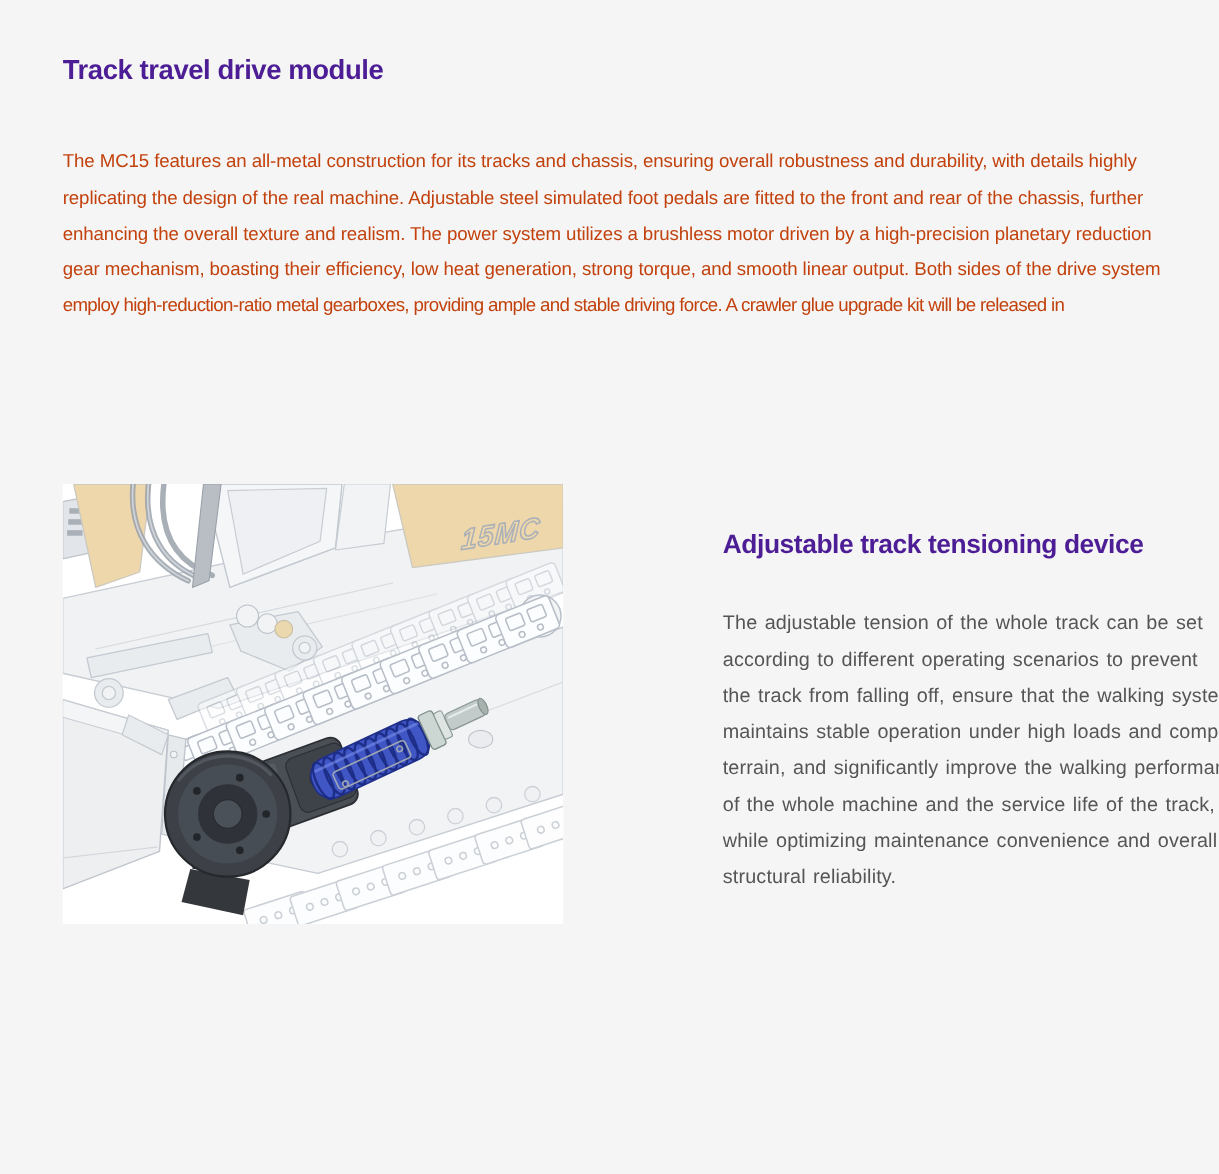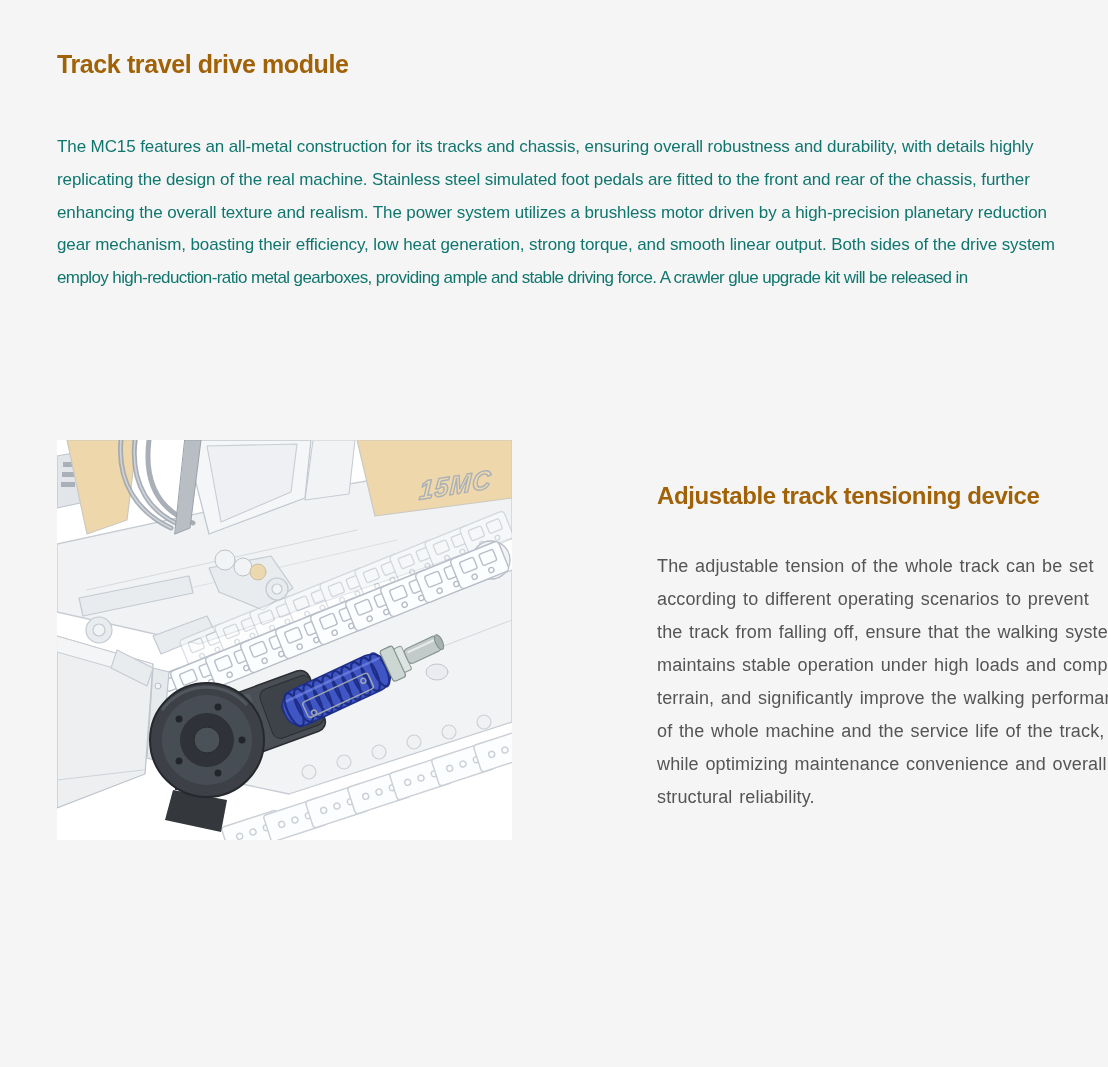--- a/index.html
+++ b/index.html
@@ -3,27 +3,27 @@
 <meta charset="utf-8">
 <style>
   html,body{margin:0;padding:0;}
   body{
     width:1108px;height:1067px;overflow:hidden;position:relative;
     background:#f5f5f5;
     font-family:"Liberation Sans","DejaVu Sans",sans-serif;
     color:#4f4f4f;
   }
   .abs{position:absolute;}
-  h1,h2{margin:0;font-weight:700;color:#a16207;}
+  h1,h2{margin:0;font-weight:700;color:#4c1d95;}
   #title-track-drive{
     left:57px;top:50px;font-size:25px;letter-spacing:-0.4px;white-space:nowrap;
   }
   #para-track-drive{
     left:57px;top:131px;font-size:17px;line-height:32.8px;
-    letter-spacing:-0.1px;color:#0f766e;
+    letter-spacing:-0.1px;color:#c2410c;
   }
   #para-track-drive .tline{white-space:nowrap;}
   #para-track-drive .tline:last-child{letter-spacing:-0.6px;}
   #figure-tensioner{
     left:57px;top:440px;width:455px;height:400px;margin:0;padding:0;
     background:#ffffff;overflow:hidden;
   }
   #figure-tensioner svg{display:block;}
   #title-tensioner{
     left:657px;top:482px;font-size:24px;letter-spacing:-0.4px;white-space:nowrap;
@@ -39,21 +39,21 @@
 </style>
 </head>
 <body>
 
 <main>
 
   <h1 id="title-track-drive" class="abs">Track travel drive module</h1>
 
   <div id="para-track-drive" class="abs">
       <div class="tline">The MC15 features an all-metal construction for its tracks and chassis, ensuring overall robustness and durability, with details highly</div>
-      <div class="tline">replicating the design of the real machine. Stainless steel simulated foot pedals are fitted to the front and rear of the chassis, further</div>
+      <div class="tline">replicating the design of the real machine. Adjustable steel simulated foot pedals are fitted to the front and rear of the chassis, further</div>
       <div class="tline">enhancing the overall texture and realism. The power system utilizes a brushless motor driven by a high-precision planetary reduction</div>
       <div class="tline">gear mechanism, boasting their efficiency, low heat generation, strong torque, and smooth linear output. Both sides of the drive system</div>
       <div class="tline">employ high-reduction-ratio metal gearboxes, providing ample and stable driving force. A crawler glue upgrade kit will be released in</div>
     </div>
 
   <figure id="figure-tensioner" class="abs">
     <svg width="455" height="400" viewBox="0 0 455 400" xmlns="http://www.w3.org/2000/svg">
       <defs>
         <g id="pad">
           <rect x="-26" y="-17" width="52" height="32" rx="4"></rect>

